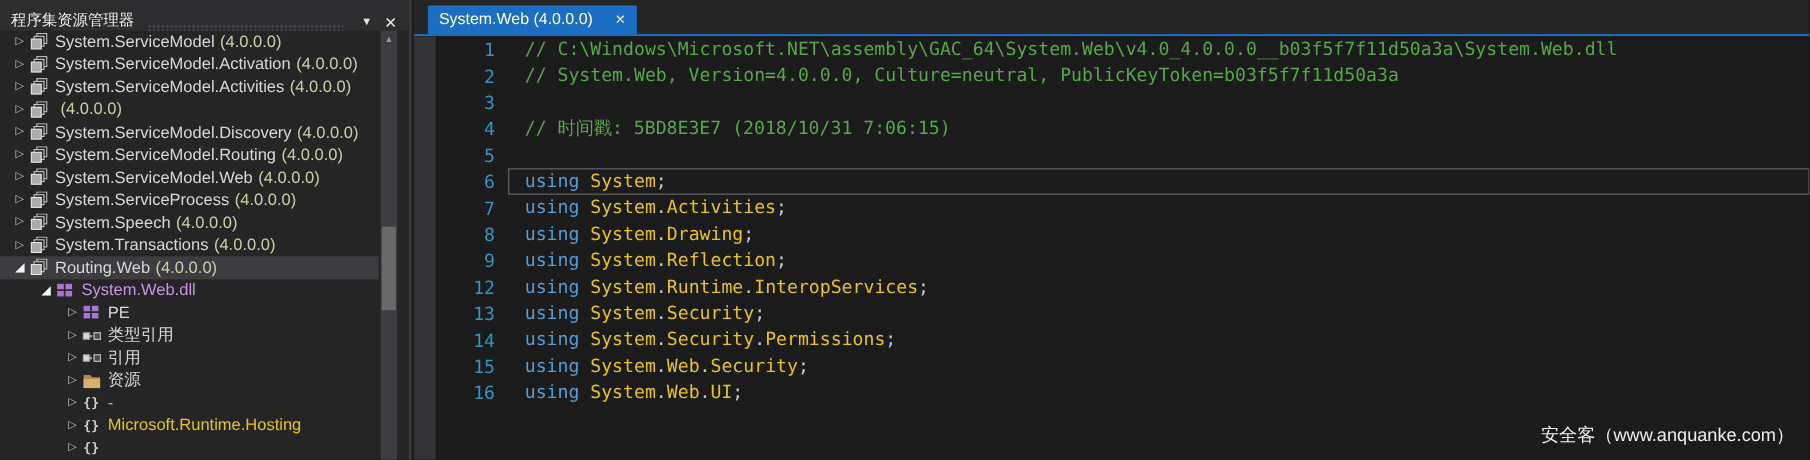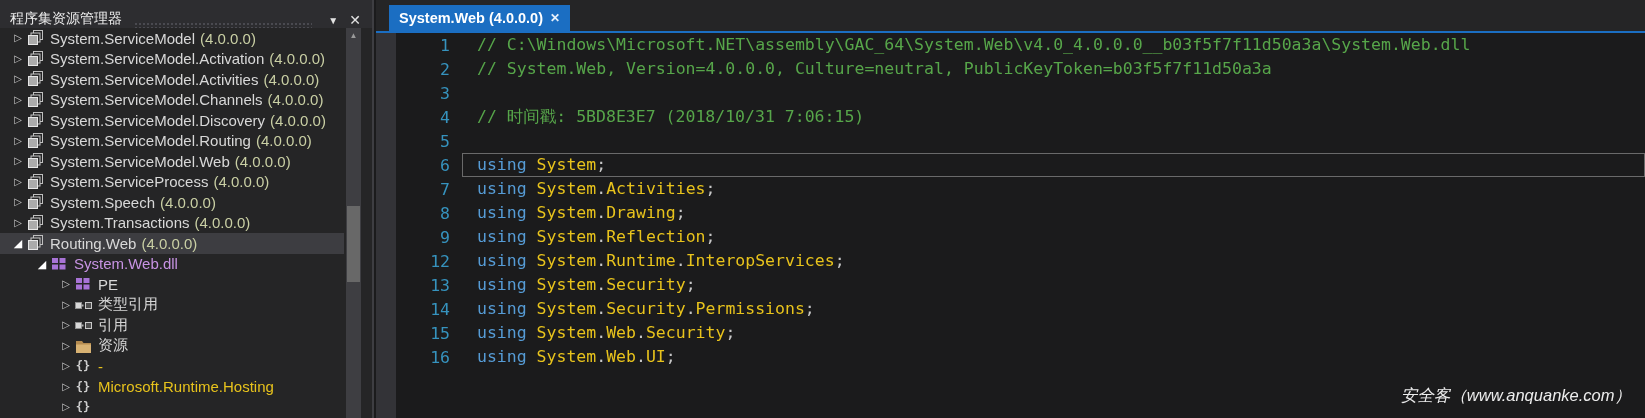--- a/index.html
+++ b/index.html
@@ -40,36 +40,36 @@
   
   #vscroll{position:absolute;top:28px;bottom:0;left:346px;width:15px;background:#3E3E42;}
   #vscroll .up{height:15px;display:flex;align-items:center;justify-content:center;
                color:#9A9A9A;font-size:8px;}
   #vscroll .thumb{position:absolute;left:1px;right:1px;top:178px;height:76px;background:#686868;}
 
   
   #main{position:absolute;left:376px;top:0;right:0;bottom:0;}
   #tabstrip{height:31px;background:var(--panel);display:flex;align-items:flex-end;}
   #tab-active{margin-left:13px;height:26px;background:var(--accent);color:#FFFFFF;
-      display:inline-flex;align-items:center;padding:0 10px;font-size:14.5px;gap:7px;font-weight:bold;}
+      display:inline-flex;align-items:center;padding:0 10px;font-size:14.5px;gap:20px;}
   #tab-active .tclose{font-size:12px;color:#E8F1FA;}
   #blueline{height:2px;background:var(--accent);}
   #code{position:absolute;top:33px;left:0;right:0;bottom:0;background:var(--editor);overflow:hidden;}
   #glyphmargin{position:absolute;left:0;top:0;bottom:0;width:20px;background:#333337;}
   .code-line{height:24px;display:flex;align-items:center;padding-left:20px;
       font-family:"DejaVu Sans Mono",monospace;font-size:16.5px;white-space:pre;}
   .lnum{width:54px;min-width:54px;text-align:right;padding-right:12px;color:var(--lnum);}
   .ctext{flex:1;padding-left:15px;height:24px;line-height:24px;}
   .ctext.cur{outline:1px solid #6A6A6A;outline-offset:-1px;}
   .tok-c{color:var(--comment);}
   .tok-k{color:var(--keyword);}
   .tok-n{color:var(--ns);}
   .tok-p{color:var(--punct);}
 
-  #watermark{position:absolute;right:14px;bottom:11px;color:#EDEDED;font-size:16.5px;font-style:italic;}
+  #watermark{position:absolute;right:14px;bottom:11px;color:#EDEDED;font-size:16.5px;}
 </style>
 </head>
 <body>
 
 <div id="sidebar">
   <div id="titlebar">
     <span class="title">程序集资源管理器</span>
     <span class="grip"></span>
     <span class="caret">▼</span>
     <span class="close">✕</span>
@@ -113,21 +113,20 @@
       </div>
       <div class="row" style="padding-left: 10px;">
         <span class="exp">▷</span>
         <span class="ticon">
           <svg width="17" height="16" viewBox="0 0 17 16">
             <rect x="6.5" y="0.5" width="9" height="9" fill="none" stroke="#BFBFBF"></rect>
             <rect x="4" y="3" width="9" height="9" fill="#2A2A2B" stroke="#C6C6C6"></rect>
             <rect x="1.5" y="5.5" width="9" height="9" fill="#ABABAB" stroke="#E6E6E6"></rect>
           </svg>
         </span>
-        <span class="lbl default">System.ServiceModel.Channels</span>
         <span class="ver">(4.0.0.0)</span>
       </div>
       <div class="row" style="padding-left: 10px;">
         <span class="exp">▷</span>
         <span class="ticon">
           <svg width="17" height="16" viewBox="0 0 17 16">
             <rect x="6.5" y="0.5" width="9" height="9" fill="none" stroke="#BFBFBF"></rect>
             <rect x="4" y="3" width="9" height="9" fill="#2A2A2B" stroke="#C6C6C6"></rect>
             <rect x="1.5" y="5.5" width="9" height="9" fill="#ABABAB" stroke="#E6E6E6"></rect>
           </svg>

